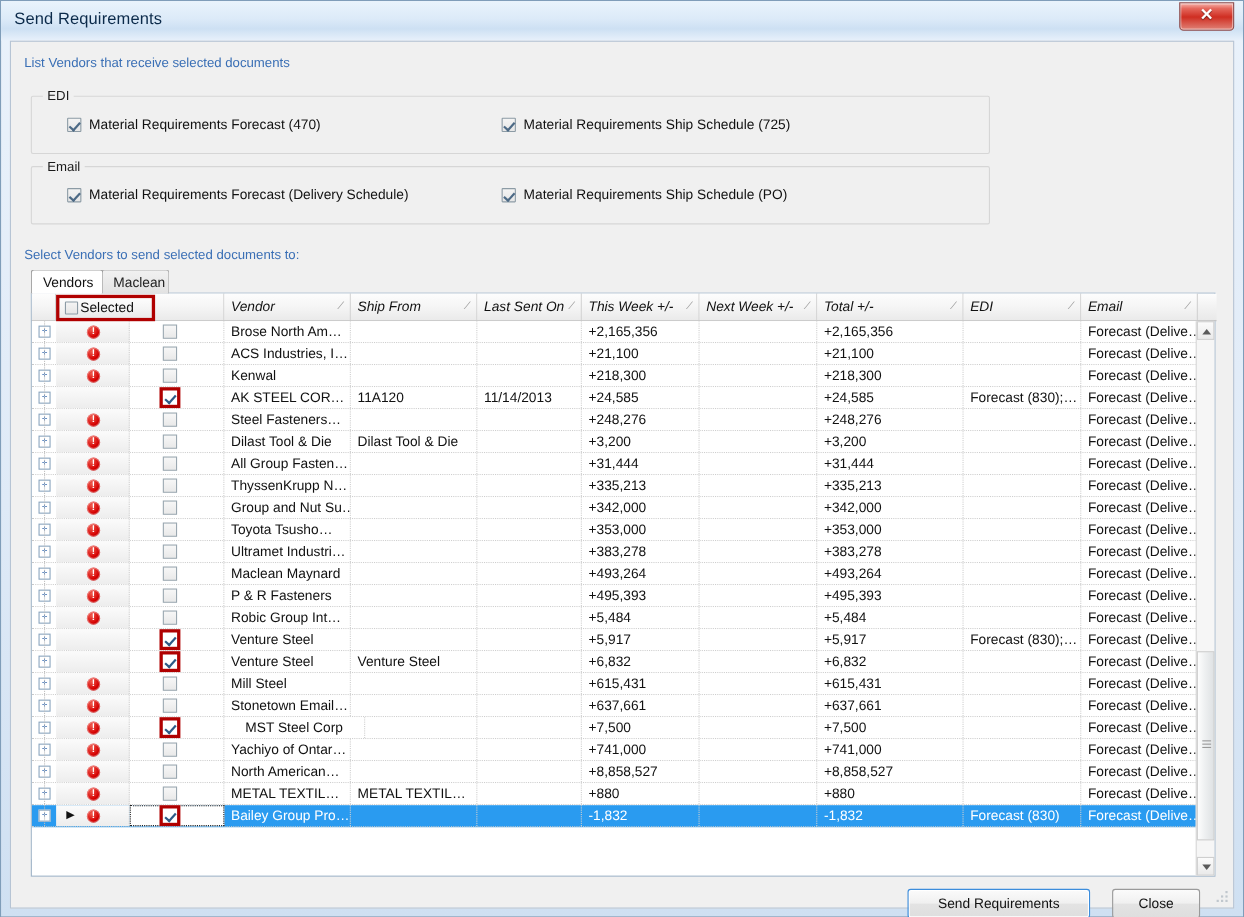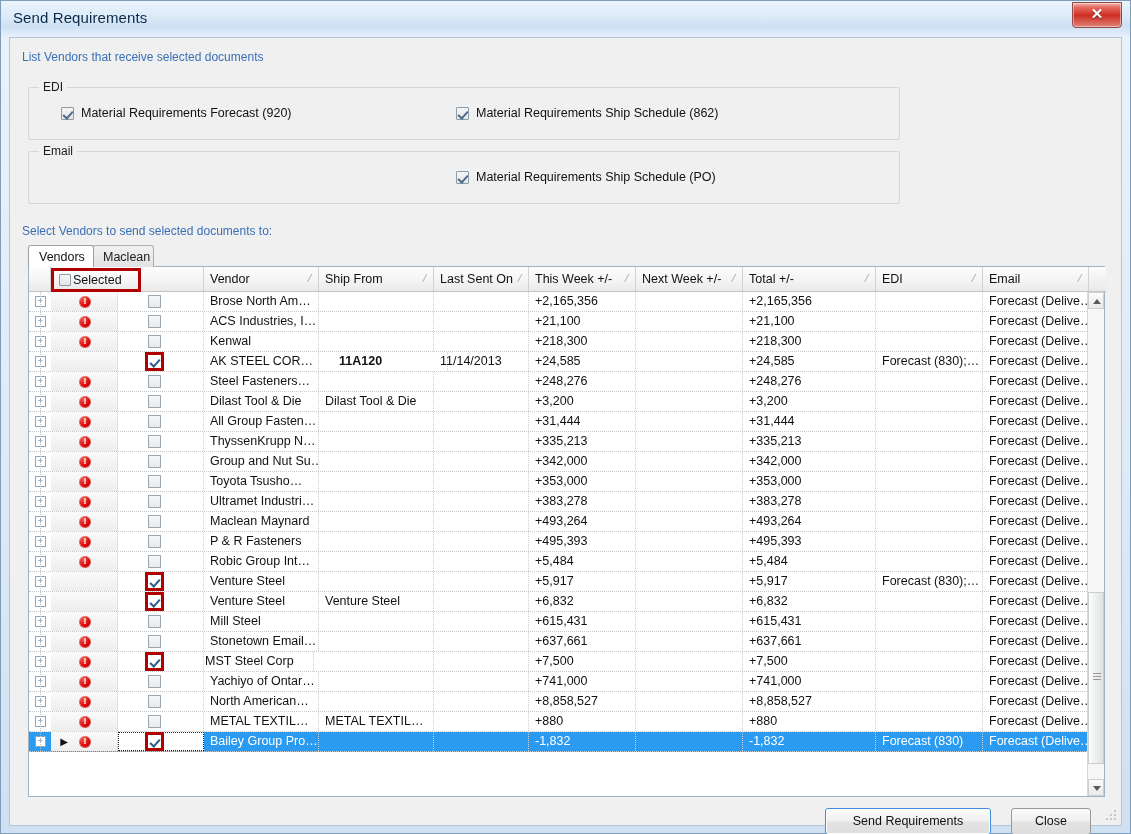--- a/index.html
+++ b/index.html
@@ -100,20 +100,21 @@
     box-sizing:border-box;
   }
   .hcell{
     position:absolute;top:0;height:24px;box-sizing:border-box;
     border-right:1px solid #d2d2d2;
     font-size:12.5px;color:#111;
     line-height:24px;padding-left:6px;
     white-space:nowrap;overflow:hidden;
     background:linear-gradient(180deg,#fdfdfd 0%,#f4f4f4 55%,#eaeaea 100%);
     cursor:pointer;
+    font-style:italic;
   }
   .hcell .sortglyph{
     position:absolute;right:7px;top:0;font-size:10px;color:#9a9a9a;
     line-height:24px;
   }
   .hcell.plain{cursor:default;}
 
   
   #hdr-selected{
     position:absolute;left:22px;top:1px;width:90px;height:24px;
@@ -265,30 +266,34 @@
   </div>
 
   <div class="client">
 
     <div class="hint" id="hint-top">List Vendors that receive selected documents</div>
 
     <div class="groupbox" id="grp-edi">
       <div class="legend">EDI</div>
       <div class="chkrow" style="left:32px;top:18px;">
         <span class="wincheck checked"></span>
-        <span class="chklabel">Material Requirements Forecast (920)</span>
+        <span class="chklabel">Material Requirements Forecast (470)</span>
       </div>
       <div class="chkrow" style="left:427px;top:18px;">
         <span class="wincheck checked"></span>
-        <span class="chklabel">Material Requirements Ship Schedule (862)</span>
+        <span class="chklabel">Material Requirements Ship Schedule (725)</span>
       </div>
     </div>
 
     <div class="groupbox" id="grp-email">
       <div class="legend">Email</div>
+      <div class="chkrow" style="left:32px;top:18px;">
+        <span class="wincheck checked"></span>
+        <span class="chklabel">Material Requirements Forecast (Delivery Schedule)</span>
+      </div>
       <div class="chkrow" style="left:427px;top:18px;">
         <span class="wincheck checked"></span>
         <span class="chklabel">Material Requirements Ship Schedule (PO)</span>
       </div>
     </div>
 
     <div class="hint" id="hint-mid">Select Vendors to send selected documents to:</div>
 
     <div class="tabstrip">
       <div class="tab active" style="left:0;width:66px;">Vendors</div>
@@ -393,21 +398,21 @@
             <div class="cell nobord" style="left: 954px; width: 106px;">Forecast  (Delive…</div>
           </div>
           <div class="row">
             <div class="expander">+</div>
             <div class="vdots"></div>
             <div class="indcol"></div>
             <div class="cellcheck">
               <div class="box checked"></div>
             </div>
             <div class="cell" style="left: 175px; width: 115px;">AK STEEL COR…</div>
-            <div class="cell" style="left: 304px; width: 115px; font-weight: bold;">11A120</div>
+            <div class="cell" style="left: 290px; width: 115px;">11A120</div>
             <div class="cell" style="left: 405px; width: 95px;">11/14/2013</div>
             <div class="cell" style="left: 500px; width: 107px;">+24,585</div>
             <div class="cell" style="left: 607px; width: 107px;"></div>
             <div class="cell" style="left: 714px; width: 133px;">+24,585</div>
             <div class="cell" style="left: 847px; width: 107px;">Forecast  (830);…</div>
             <div class="cell nobord" style="left: 954px; width: 106px;">Forecast  (Delive…</div>
           </div>
           <div class="row">
             <div class="expander">+</div>
             <div class="vdots"></div>
@@ -645,21 +650,21 @@
             <div class="cell nobord" style="left: 954px; width: 106px;">Forecast  (Delive…</div>
           </div>
           <div class="row">
             <div class="expander">+</div>
             <div class="vdots"></div>
             <div class="indcol"></div>
             <div class="errdot"></div>
             <div class="cellcheck">
               <div class="box checked"></div>
             </div>
-            <div class="cell" style="left: 170px; width: 115px;">MST Steel Corp</div>
+            <div class="cell" style="left: 188px; width: 115px;">MST Steel Corp</div>
             <div class="cell" style="left: 290px; width: 115px;"></div>
             <div class="cell" style="left: 405px; width: 95px;"></div>
             <div class="cell" style="left: 500px; width: 107px;">+7,500</div>
             <div class="cell" style="left: 607px; width: 107px;"></div>
             <div class="cell" style="left: 714px; width: 133px;">+7,500</div>
             <div class="cell" style="left: 847px; width: 107px;"></div>
             <div class="cell nobord" style="left: 954px; width: 106px;">Forecast  (Delive…</div>
           </div>
           <div class="row">
             <div class="expander">+</div>

